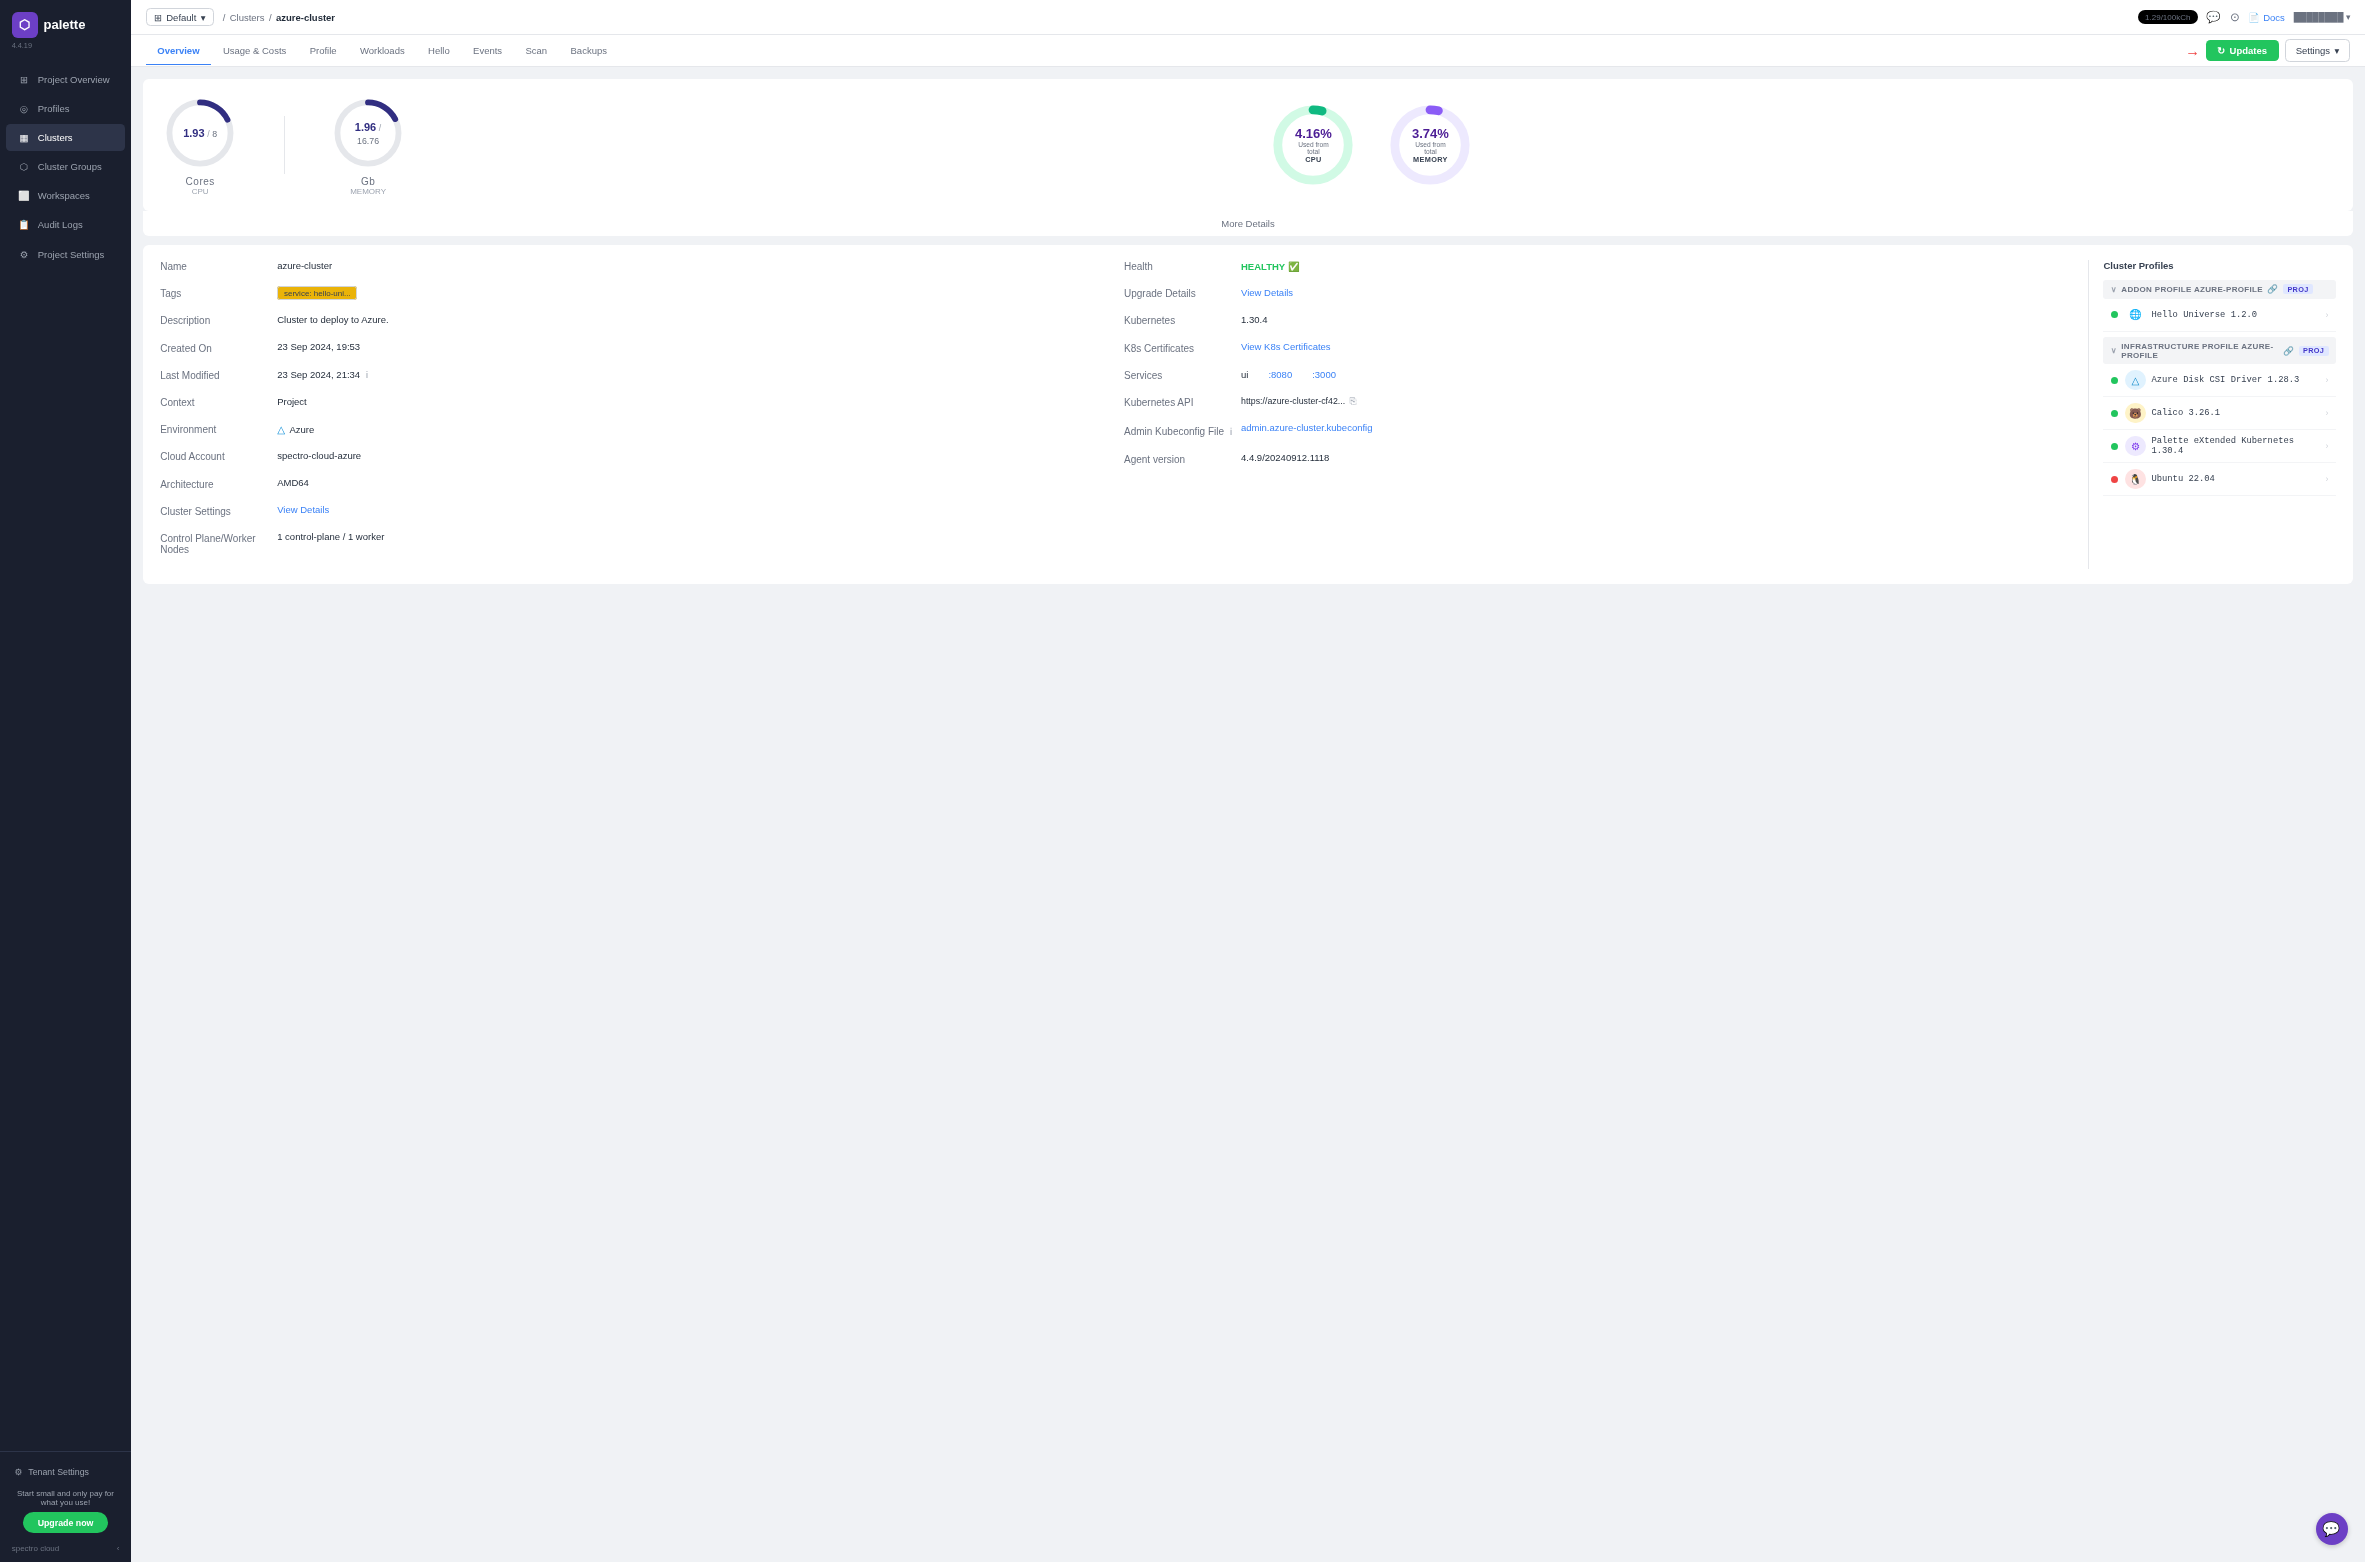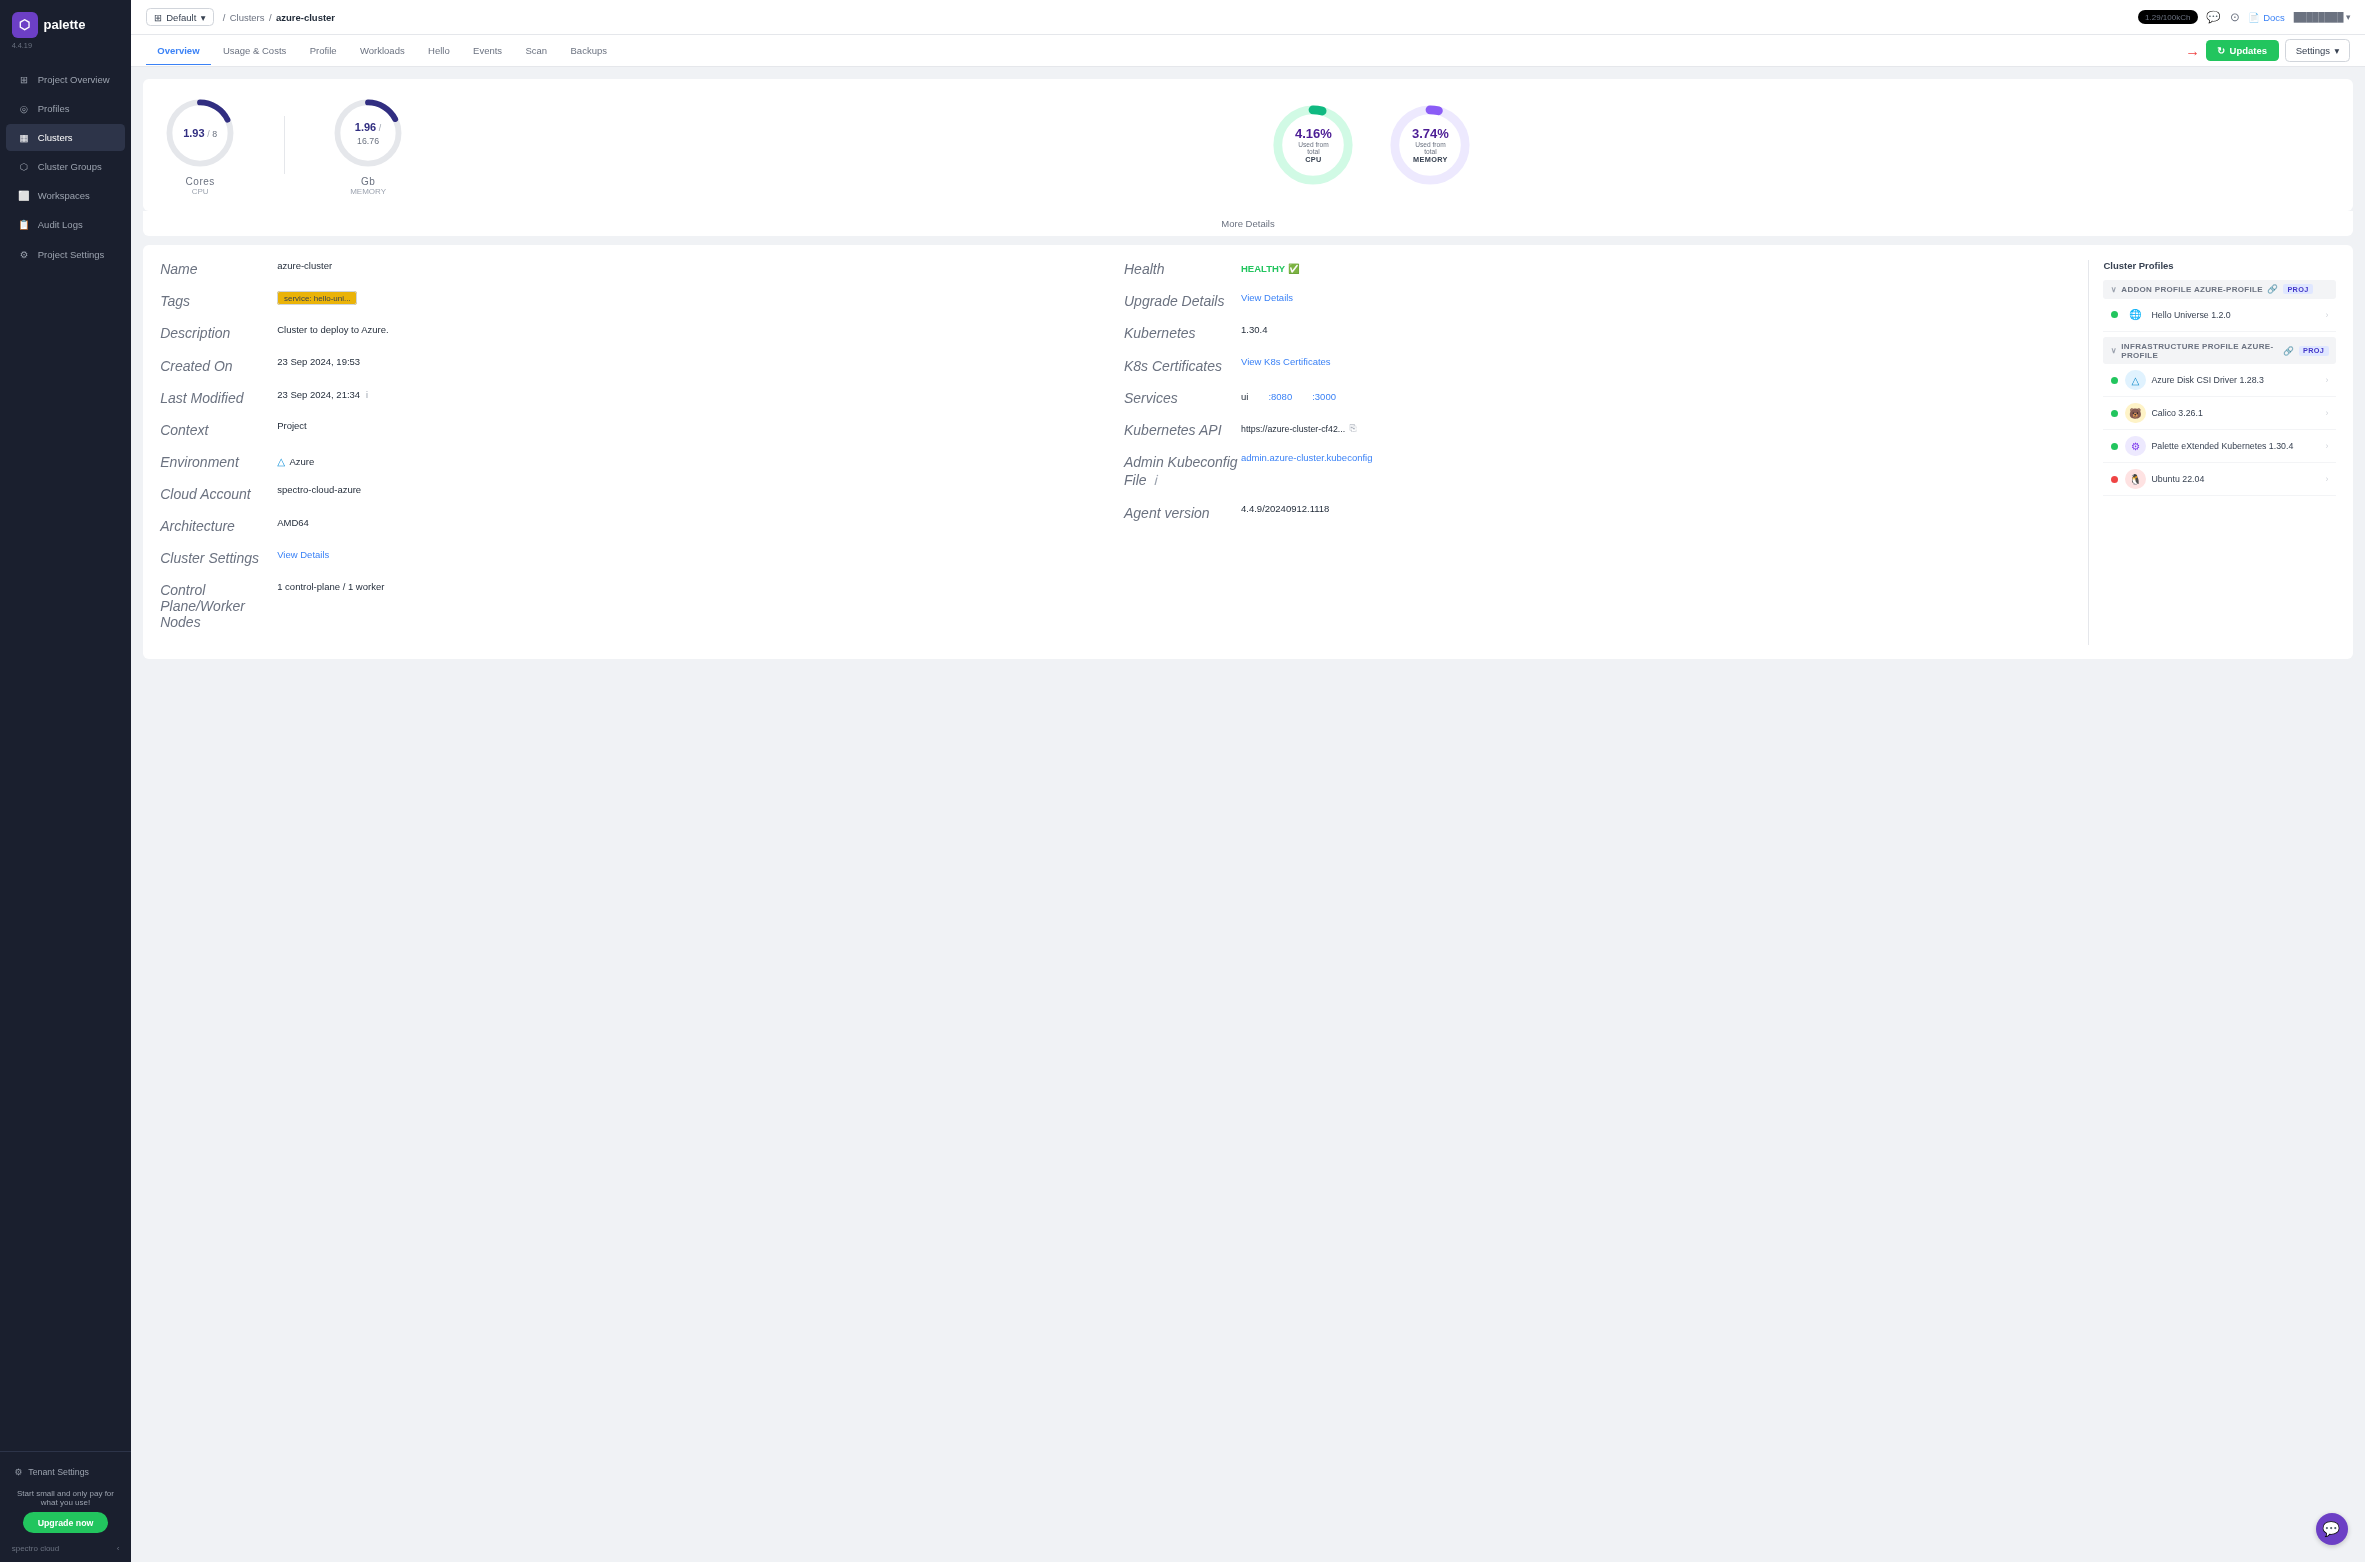--- a/index.html
+++ b/index.html
@@ -139,21 +139,21 @@
     
     .details-card {
       background: #fff; border-radius: 5.8px; padding: 14.6px 17.5px;
       display: flex; gap: 17.5px;
     }
     .details-left { flex: 1; }
     .details-right { flex: 1; }
     .details-profiles { width: 248px; border-left: 0.7px solid #e5e7eb; padding-left: 14.6px; }
 
     .detail-row { display: flex; margin-bottom: 14.6px; }
-    .detail-label { width: 117px; font-size: 14px; color: #6b7280; flex-shrink: 0; padding-top: 1.5px; font-style: italic; }
+    .detail-label { width: 117px; font-size: 10px; color: #6b7280; flex-shrink: 0; padding-top: 1.5px; }
     .detail-value { font-size: 9.5px; color: #1f2937; font-weight: 500; }
     .detail-value .tag {
       background: #eab308; border: 0.7px solid #d1d5db;
       border-radius: 2.9px; padding: 1.5px 5.8px; font-size: 8px; color: #374151;
     }
     .status-healthy { color: #22c55e; font-weight: 600; display: flex; align-items: center; gap: 2.9px; }
     .status-running {
       background: #22c55e; color: #fff; border-radius: 2.9px;
       padding: 2.9px 8.8px; font-size: 8.8px; font-weight: 700; letter-spacing: 0.05em;
     }
@@ -175,21 +175,21 @@
     .profile-group-header .chevron { color: #9ca3af; }
     .profile-badge { background: #e0e7ff; color: #4338ca; font-size: 7.3px; padding: 0.7px 4.4px; border-radius: 2.2px; font-weight: 700; }
     .profile-link-icon { color: #9ca3af; font-size: 8.8px; }
     .profile-item {
       display: flex; align-items: center; padding: 5.8px 7.3px;
       border-bottom: 0.7px solid #f3f4f6; cursor: pointer;
     }
     .profile-dot { width: 7.3px; height: 7.3px; border-radius: 50%; background: #22c55e; flex-shrink: 0; margin-right: 7.3px; }
     .profile-dot.red { background: #ef4444; }
     .profile-icon { width: 20.4px; height: 20.4px; border-radius: 50%; margin-right: 5.8px; overflow: hidden; display: flex; align-items: center; justify-content: center; font-size: 10.2px; }
-    .profile-name { flex: 1; font-size: 8.8px; color: #374151; }
+    .profile-name { flex: 1; font-size: 8.8px; color: #374151; font-family: Liberation Mono, monospace; }
     .profile-chevron { color: #d1d5db; font-size: 8.8px; }
     .gauge-center { position: absolute; top: 50%; left: 50%; transform: translate(-50%, -50%); text-align: center; line-height: 1.3; }
 
     
     .chat-fab {
       position: fixed; bottom: 17.5px; right: 17.5px;
       width: 32px; height: 32px; border-radius: 50%;
       background: #6c3fc5; color: #fff;
       display: flex; align-items: center; justify-content: center;
       font-size: 14.6px; cursor: pointer; box-shadow: 0 1.5px 5.8px rgba(0,0,0,0.2);

